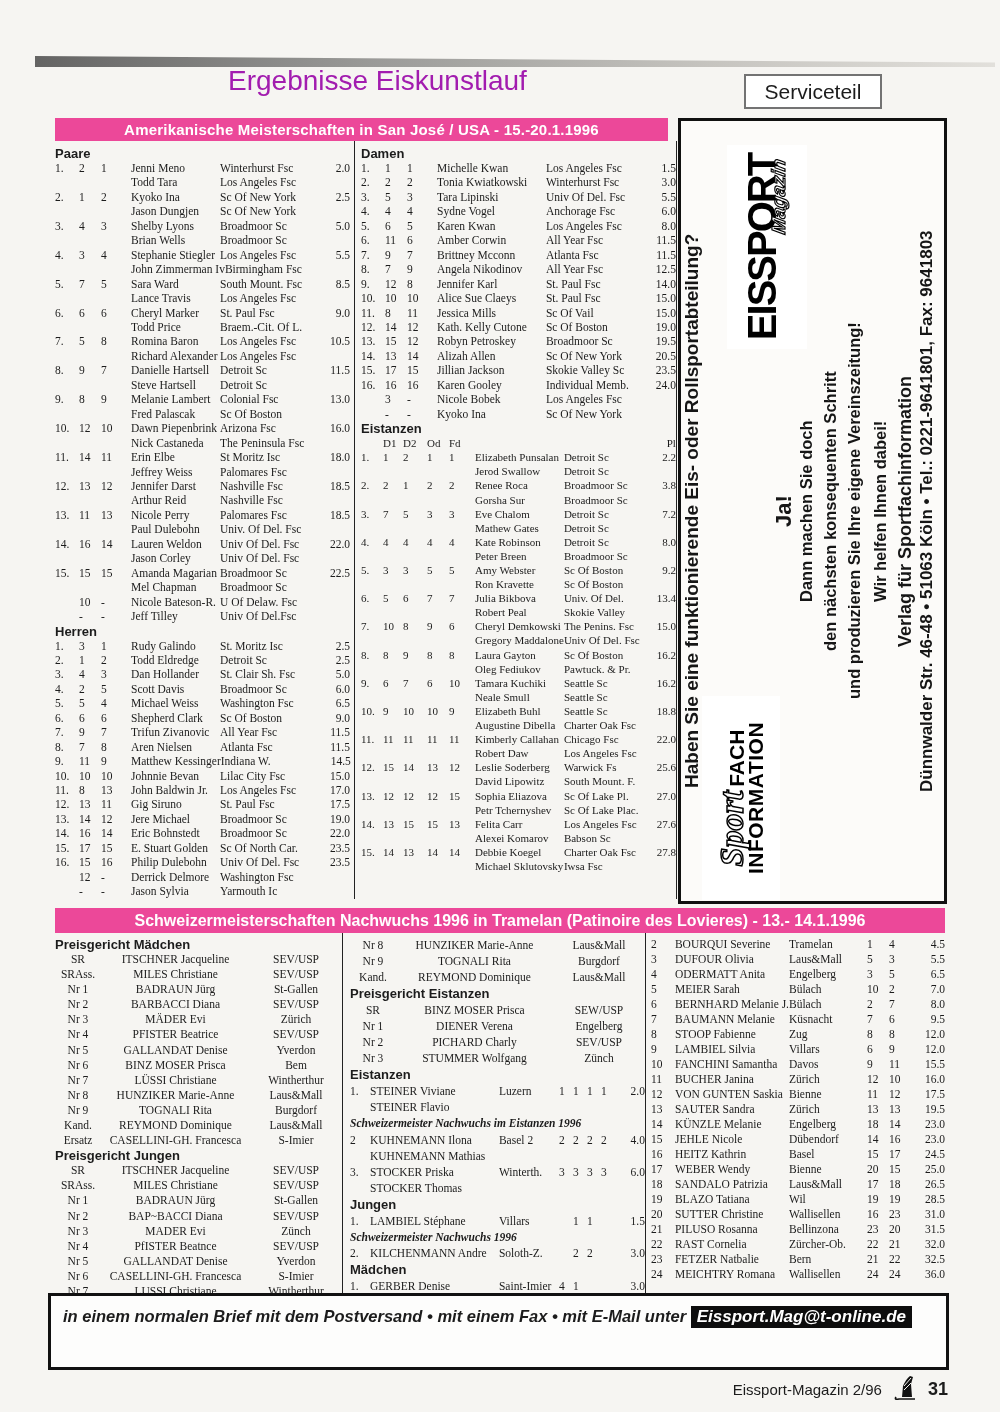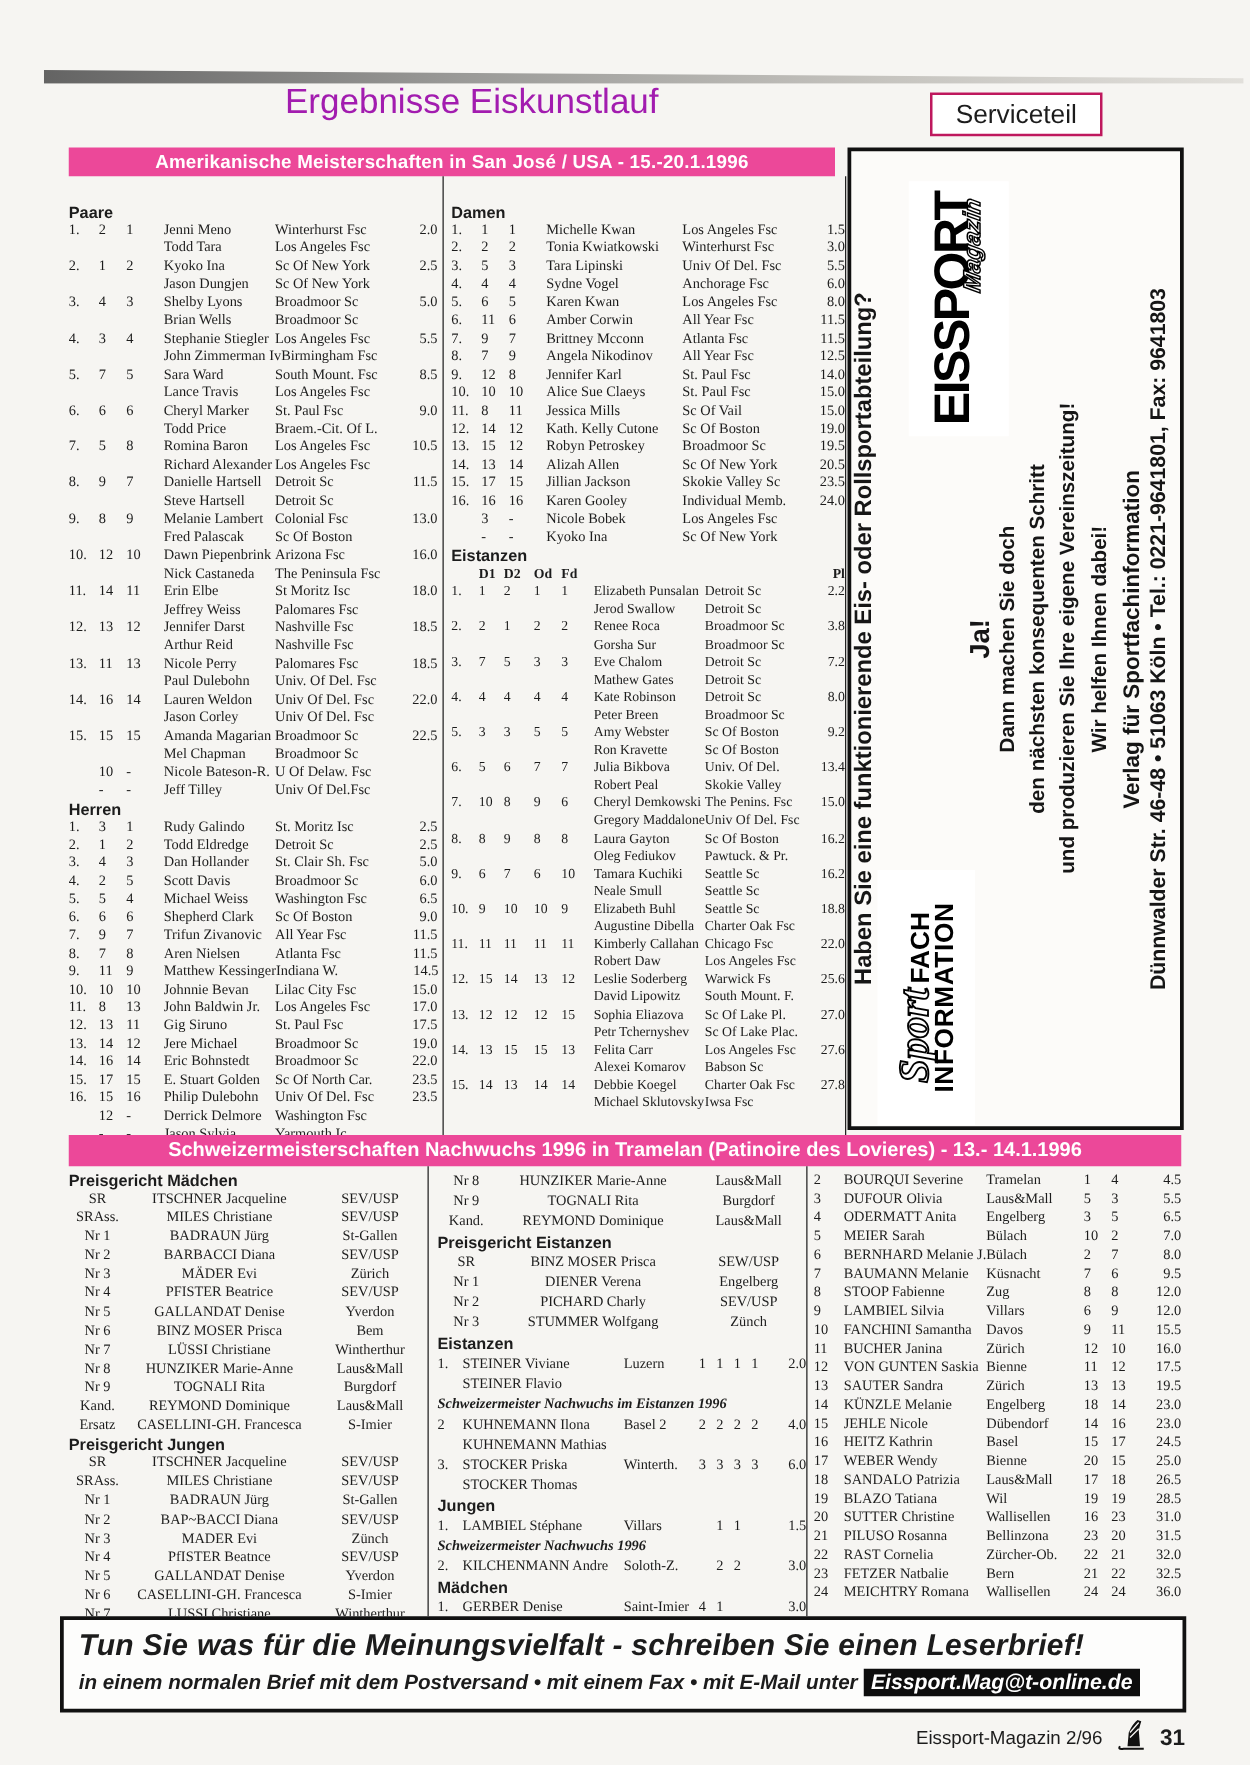--- a/index.html
+++ b/index.html
@@ -4,40 +4,40 @@
 <style>
   html,body{margin:0;padding:0;background:#e8e6e1;}
   .page{position:relative;width:1000px;height:1412px;background:#f6f5f2;overflow:hidden;
         font-family:"Liberation Serif",serif;color:#1c1c1c;}
   .scan-top{position:absolute;left:35px;top:56px;width:960px;height:11px;
         background:linear-gradient(to right,#4a4a4a,#8a8a88 35%,#bdbbb6 70%,#dedcd7);
         clip-path:polygon(0 0,100% 60%,100% 100%,0 100%);opacity:.85;}
   
   .page-title{position:absolute;left:228px;top:64px;font:400 28px/34px "Liberation Sans",sans-serif;color:#a21caf;}
   .service-box{position:absolute;left:744px;top:74px;width:134px;height:31px;background:#fff;
-        border:2px solid #be185d;display:flex;align-items:center;justify-content:center;
+        border:2px solid #737373;display:flex;align-items:center;justify-content:center;
         font:400 21px "Liberation Sans",sans-serif;}
   .black-bar{background:#ec4899;color:#fff;font-family:"Liberation Sans",sans-serif;font-weight:700;
         display:flex;align-items:center;justify-content:center;}
   
   .am-panel{position:absolute;left:55px;top:118px;width:613px;}
   .am-bar{height:23px;font-size:15px;letter-spacing:.2px;}
   .am-cols{display:flex;}
-  .am-col{padding-top:21px;}
+  .am-col{padding-top:5px;}
   .col-left{width:295px;border-right:1.5px solid #222;padding-right:4px;}
   .col-right{flex:1;padding-left:6px;border-right:1.5px solid #222;padding-bottom:4px;}
   .sec-label{font:700 13px/15px "Liberation Sans",sans-serif;}
   .am-row{display:grid;grid-template-columns:24px 22px 30px 1fr 102px 28px;
         font:11.5px/14.45px "Liberation Serif",serif;white-space:nowrap;}
   .am-row span{overflow:visible;}
   .am-row .pts{text-align:right;}
   .ei-row{display:grid;grid-template-columns:22px 20px 24px 22px 26px 1fr 84px 28px;
         font:11px/14.1px "Liberation Serif",serif;white-space:nowrap;}
   .ei-row .pts{text-align:right;}
-  .ei-head{font-weight:700;}
+  .ei-head{font-weight:400;}
   
   .ad-box{position:absolute;left:678px;top:118px;width:263px;height:780px;background:#fcfbf9;
         border:3px solid #111;font-family:"Liberation Sans",sans-serif;}
   .ad-line{position:absolute;top:6px;bottom:6px;writing-mode:vertical-rl;transform:rotate(180deg);
         text-align:center;font-weight:700;white-space:nowrap;color:#161616;}
   .l-haben{left:0px;width:26px;font-size:19px;}
   .l-ja{left:90px;width:26px;font-size:22px;}
   .l-d1{left:116px;width:24px;font-size:16.5px;}
   .l-d2{left:140px;width:24px;font-size:16.5px;}
   .l-d3{left:164px;width:24px;font-size:16.5px;}
@@ -1607,21 +1607,20 @@
               <span>24</span>
               <span>24</span>
               <span class="pts">36.0</span>
             </div>
           </div>
       </div>
     </div>
   </section>
 
   <div class="letter-box">
-    <div class="lb1">Tun Sie was für die Meinungsvielfalt  -  schreiben Sie einen Leserbrief!</div>
     <div class="lb2">
       <span>in einem normalen Brief mit dem Postversand • mit einem Fax • mit E-Mail unter</span>
       <span class="email-badge">Eissport.Mag@t-online.de</span>
     </div>
   </div>
 
   <div class="page-foot">
     <span>Eissport-Magazin 2/96</span>
     <span class="skate-icon">
       <svg width="30" height="28" viewBox="0 0 30 28">

